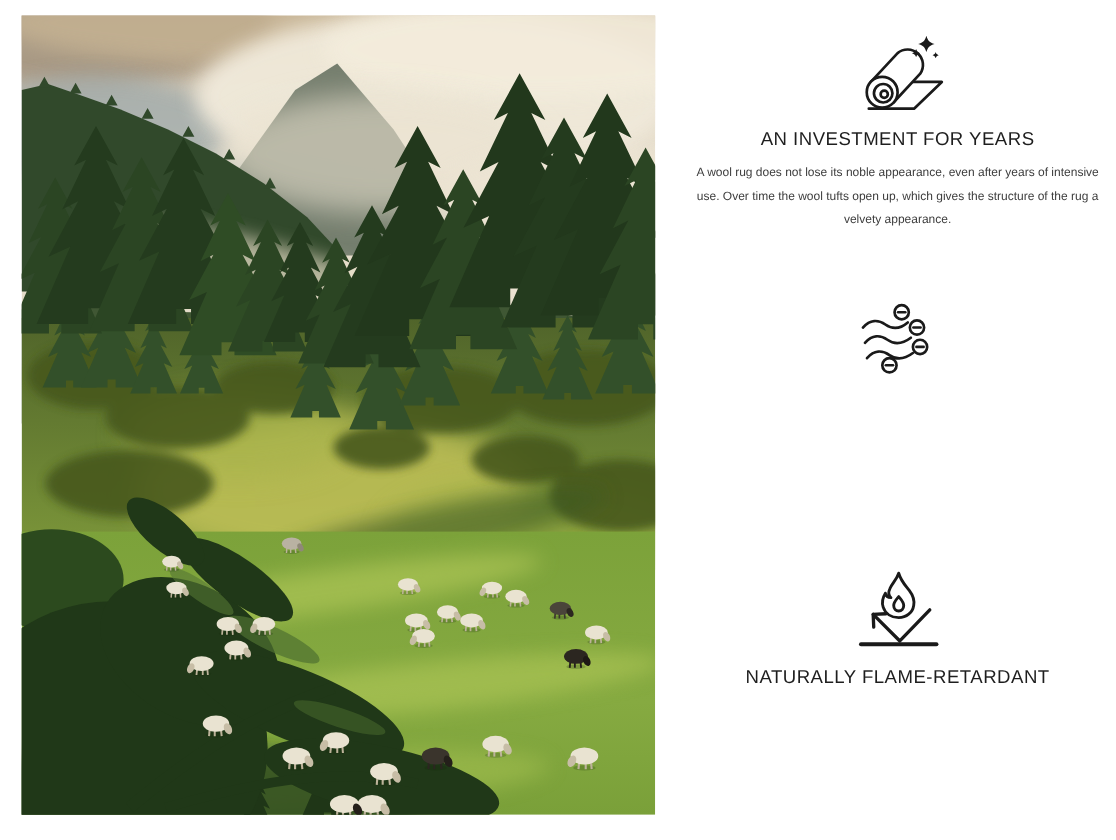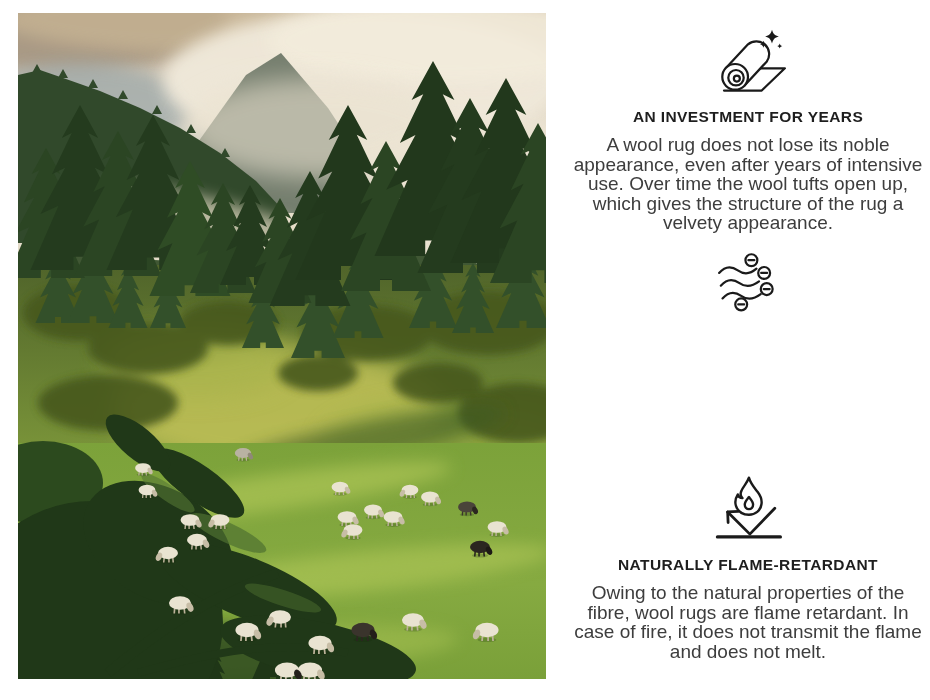--- a/index.html
+++ b/index.html
@@ -4,22 +4,22 @@
 <style>
   html,body{margin:0;padding:0;background:#ffffff;}
   body{width:930px;height:700px;font-family:"Liberation Sans",sans-serif;-webkit-font-smoothing:antialiased;}
   .stage{position:relative;width:930px;height:700px;background:#fff;overflow:hidden;}
 
   .photo{position:absolute;left:18px;top:13px;width:528px;height:666px;display:block;}
 
   .info{position:absolute;left:566px;top:0;width:364px;height:700px;}
   .benefit{position:absolute;left:0;width:364px;text-align:center;}
   .benefit .icon-box{height:72px;display:flex;align-items:flex-end;justify-content:center;margin-bottom:4px;}
-  .benefit h3{margin:8px 0 9px 0;font-size:15.5px;font-weight:700;letter-spacing:.4px;color:#1e1e1e;text-transform:uppercase;}
-  .benefit p{margin:0 auto;width:352px;font-size:19px;line-height:19.6px;color:#3d3d3d;}
+  .benefit h3{margin:8px 0 9px 0;font-size:15.5px;font-weight:400;letter-spacing:.4px;color:#1e1e1e;text-transform:uppercase;}
+  .benefit p{margin:0 auto;width:352px;font-size:10px;line-height:19.6px;color:#3d3d3d;}
   .b1{top:28px;}
   .b2{top:246px;}
   .b3{top:476px;}
   .iconsvg{display:block;}
   .iconsvg .st{fill:none;stroke:#1a1a1a;stroke-width:2.6;stroke-linecap:round;stroke-linejoin:round;}
   .iconsvg .stw{fill:#ffffff;stroke:#1a1a1a;stroke-width:2.6;stroke-linecap:round;stroke-linejoin:round;}
   .iconsvg .fl{fill:#1a1a1a;stroke:none;}
 </style>
 </head>
 <body>
@@ -242,17 +242,16 @@
       <div class="icon-box">
         <svg class="iconsvg" width="90" height="74" viewBox="0 0 96 80">
           <path class="st" d="M49,4 C47,10 43,13 41,18 C39.5,21 40,24 42,26 C39.5,26 37.5,24.5 37,22 C34.5,26 33.5,30 35,34.5 C37,40.5 42.5,44 49,44 C56,44 61.5,39.5 62.5,33 C63.5,28 61.5,23.5 58.5,19.5 C55,15 51,11 49,4 Z"></path>
           <path class="st" d="M49,25 C46.5,28 44.5,30 44.5,33 C44.5,36 46.5,38 49,38 C51.5,38 53.5,36 53.5,33 C53.5,30 51.5,28 49,25 Z"></path>
           <path class="st" style="stroke-width:3" d="M77,37 L50,65 L26,41"></path>
           <path class="st" style="stroke-width:3" d="M26,41 L37.5,40.5 M26,41 L26.5,52.5"></path>
           <line class="st" style="stroke-width:3.6" x1="15" y1="68" x2="83" y2="68"></line>
         </svg>
       </div>
       <h3>NATURALLY FLAME-RETARDANT</h3>
-      <p>Owing to the natural properties of the fibre, wool rugs are flame retardant. In case of fire, it does not transmit the flame and does not melt.</p>
     </section>
 
   </div>
 </div>
 
 </body></html>

